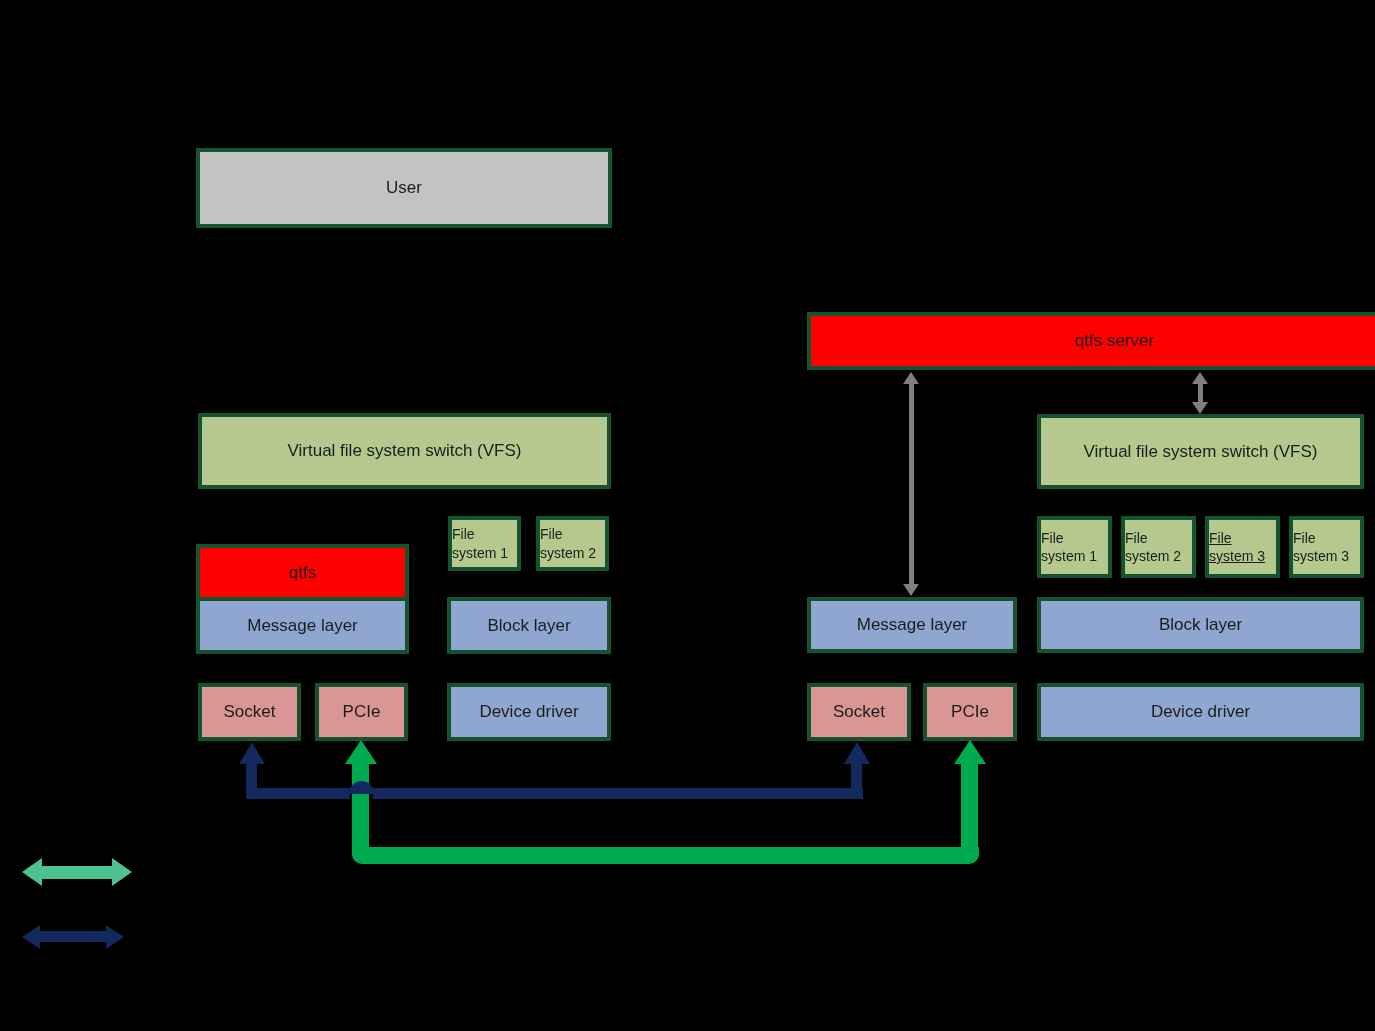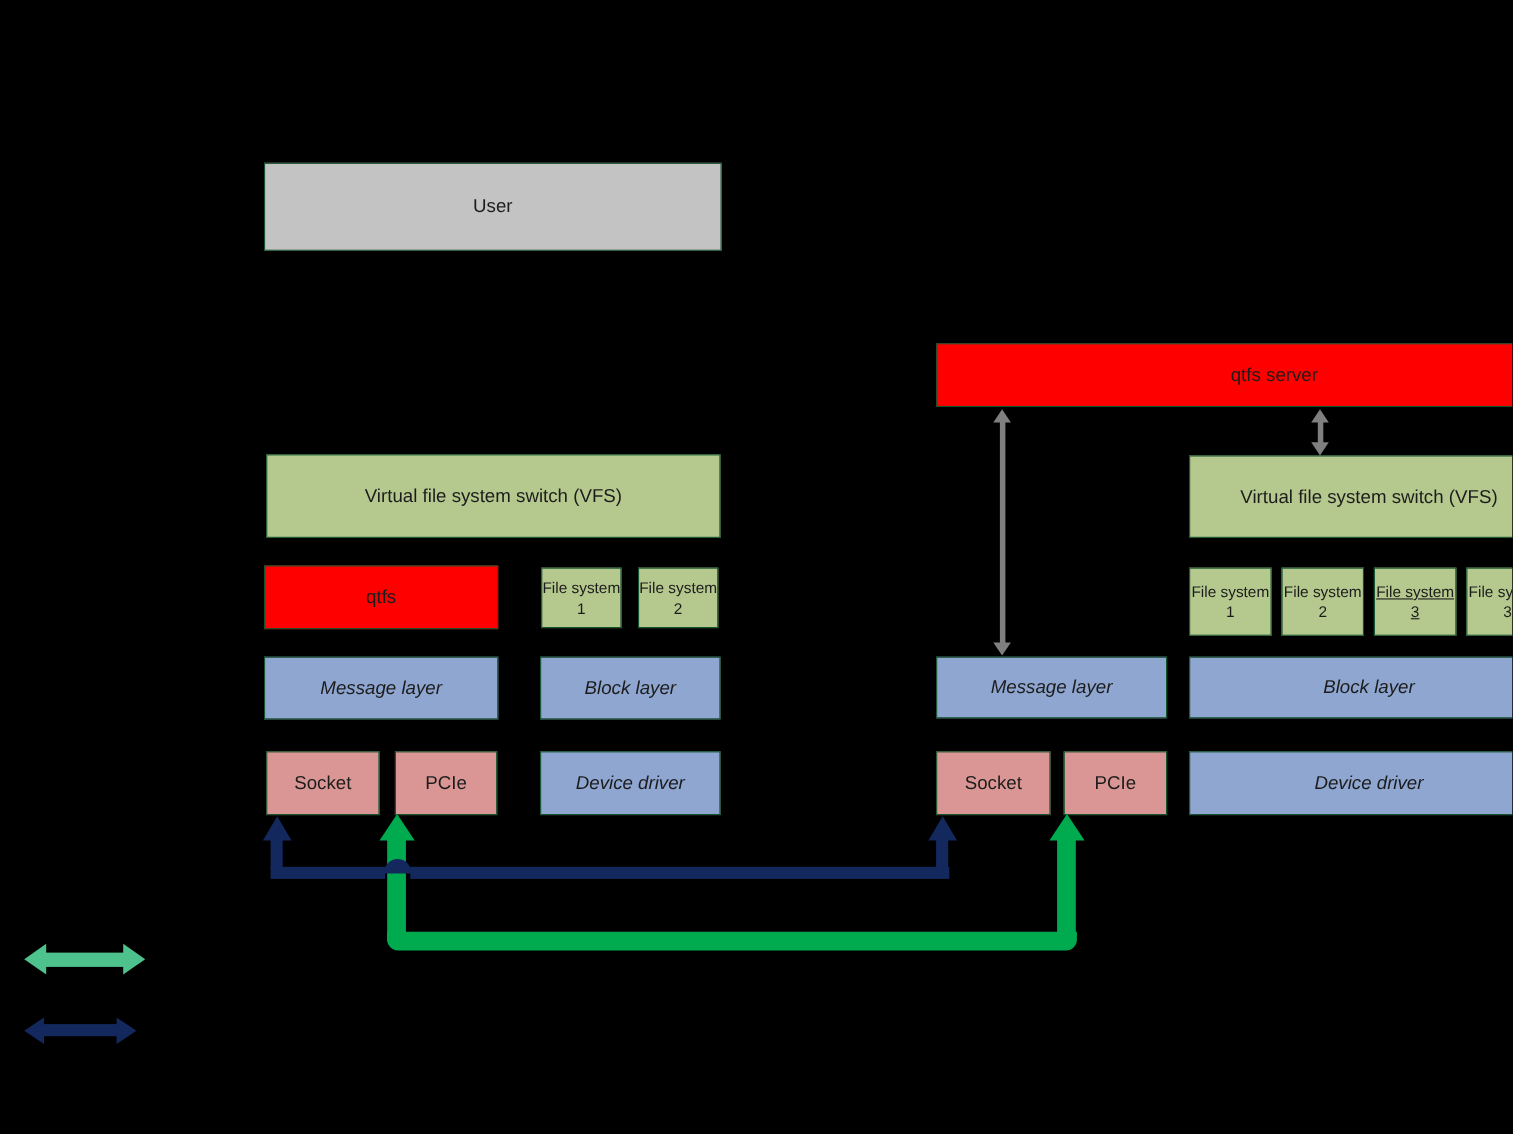--- a/index.html
+++ b/index.html
@@ -3,26 +3,26 @@
 <meta charset="utf-8">
 <style>
   html,body{margin:0;padding:0;background:#000;}
   .canvas{
     position:relative;width:1375px;height:1031px;overflow:hidden;
     background:var(--background,#000);
     font-family:"Liberation Sans", sans-serif;
   }
   .box{
     position:absolute;display:flex;align-items:center;justify-content:center;
-    text-align:center;box-sizing:border-box;border:1px solid #14532d;
-    color:var(--text,#1c1c1c);font-size:17px;line-height:1.25;margin-left:44px;
+    box-sizing:border-box;border:4px solid #14532d;
+    color:var(--text,#1c1c1c);font-size:17px;line-height:1.25;
   }
   .gray{background:var(--box-gray,#c3c3c3);}
   .green{background:var(--box-green,#b5c98e);}
-  .blue{background:var(--box-blue,#8ea6d0);font-style:italic;}
+  .blue{background:var(--box-blue,#8ea6d0);}
   .red{background:var(--box-red,#fe0000);}
   .salmon{background:var(--box-salmon,#d99694);}
   .small{font-size:14px;line-height:1.3;}
   .shape{position:absolute;}
   .bar-navy{background:var(--arrow-navy,#13295e);}
   .bar-green{background:var(--arrow-green,#00ab50);}
   .bar-gray{background:var(--arrow-gray,#7f7f7f);}
   .bar-lgreen{background:var(--legend-green,#4ec28c);}
   .tri{width:0;height:0;}
   .tri-up-navy{border-left:13px solid transparent;border-right:13px solid transparent;border-bottom:22px solid var(--arrow-navy,#13295e);}
@@ -36,21 +36,21 @@
   .hop{background:var(--arrow-navy,#13295e);border-radius:13px 13px 0 0;}
   .elbow{border-radius:0 0 10px 10px;}
 </style>
 </head>
 <body>
 
 <div class="canvas">
 
   <div class="box gray" style="left:196px;top:148px;width:416px;height:80px;">User</div>
   <div class="box green" style="left:198px;top:413px;width:413px;height:76px;">Virtual file system switch (VFS)</div>
-  <div class="box red" style="left:196px;top:514px;width:213px;height:58px;">qtfs</div>
+  <div class="box red" style="left:196px;top:544px;width:213px;height:58px;">qtfs</div>
   <div class="box green small" style="left:448px;top:516px;width:73px;height:55px;">File system 1</div>
   <div class="box green small" style="left:536px;top:516px;width:73px;height:55px;">File system 2</div>
   <div class="box blue" style="left:196px;top:597px;width:213px;height:57px;">Message layer</div>
   <div class="box blue" style="left:447px;top:597px;width:164px;height:57px;">Block layer</div>
   <div class="box salmon" style="left:198px;top:683px;width:103px;height:58px;">Socket</div>
   <div class="box salmon" style="left:315px;top:683px;width:93px;height:58px;">PCIe</div>
   <div class="box blue" style="left:447px;top:683px;width:164px;height:58px;">Device driver</div>
 
   <div class="box red" style="left:807px;top:312px;width:615px;height:58px;">qtfs server</div>
   <div class="box green" style="left:1037px;top:414px;width:327px;height:75px;">Virtual file system switch (VFS)</div>

